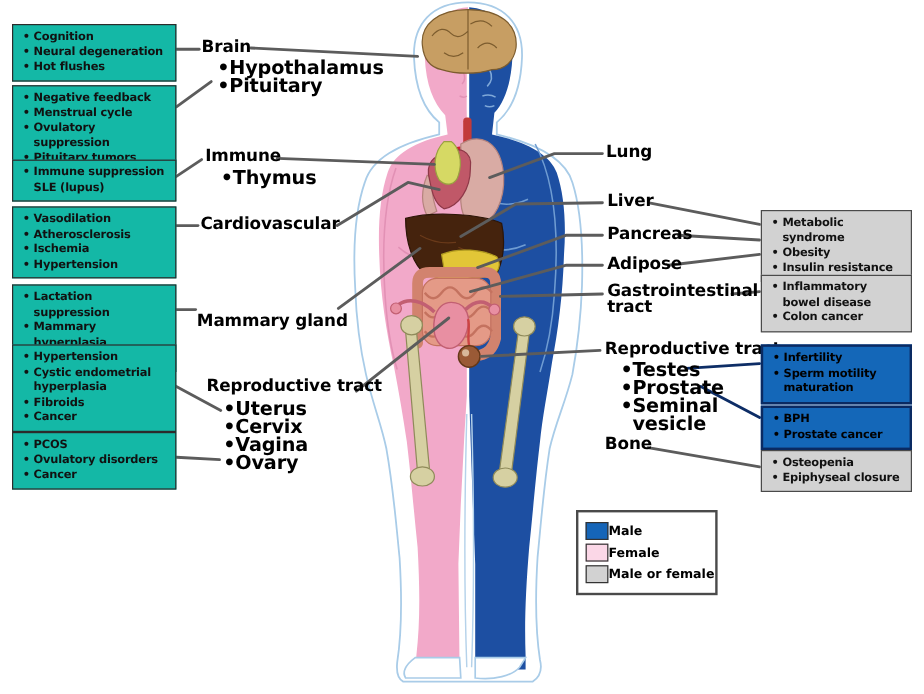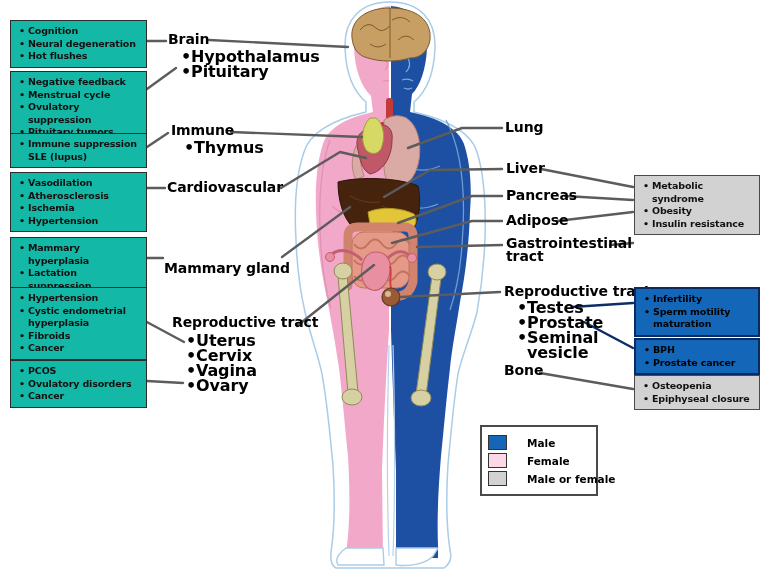--- a/index.html
+++ b/index.html
@@ -20,21 +20,21 @@
   
   .lbl{position:absolute;font-size:14px;font-weight:bold;color:#000;line-height:13px;letter-spacing:-0.1px;}
   .sublist{position:absolute;}
   .sub{font-size:16px;font-weight:bold;color:#000;line-height:15px;
        padding-left:10px;position:relative;letter-spacing:-0.1px;}
   .sub::before{content:"\2022";position:absolute;left:0;}
 
   
   .legend{position:absolute;left:480px;top:425px;width:118px;box-sizing:border-box;
           border:2px solid #4a4a4a;background:#fff;padding:5px 6px;}
-  .lg-row{display:flex;align-items:center;gap:20px;margin:3px 0;}
+  .lg-row{display:flex;align-items:center;gap:0;margin:3px 0;}
   .lg-sw{width:17px;height:13px;border:1.2px solid #333;flex:none;}
   .lg-lb{font-size:10.5px;font-weight:bold;color:#000;white-space:nowrap;}
 </style>
 </head>
 <body>
 
 <div class="stage">
 
   <svg class="art" width="770" height="578" viewBox="0 0 770 578">
 
@@ -184,22 +184,22 @@
   <div class="box" style="left:10px;top:133px;">
     <div class="bi">Immune suppression SLE (lupus)</div>
   </div>
   <div class="box" style="left:10px;top:172px;">
     <div class="bi">Vasodilation</div>
     <div class="bi">Atherosclerosis</div>
     <div class="bi">Ischemia</div>
     <div class="bi">Hypertension</div>
   </div>
   <div class="box" style="left:10px;top:237px;">
+    <div class="bi">Lactation suppression</div>
     <div class="bi">Mammary hyperplasia</div>
-    <div class="bi">Lactation suppression</div>
     <div class="bi">Breast cancer</div>
   </div>
   <div class="box" style="left:10px;top:287px;">
     <div class="bi">Hypertension</div>
     <div class="bi">Cystic endometrial hyperplasia</div>
     <div class="bi">Fibroids</div>
     <div class="bi">Cancer</div>
   </div>
   <div class="box" style="left:10px;top:360px;">
     <div class="bi">PCOS</div>
@@ -241,20 +241,24 @@
     <div class="sub">Prostate</div>
     <div class="sub">Seminal vesicle</div>
   </div>
 
   <div class="lbl" style="left:504px;top:364px;">Bone</div>
 
   <div class="box rbox" style="left:634px;top:175px;">
     <div class="bi">Metabolic syndrome</div>
     <div class="bi">Obesity</div>
     <div class="bi">Insulin resistance</div>
+  </div>
+  <div class="box rbox" style="left:634px;top:229px;">
+    <div class="bi">Inflammatory bowel disease</div>
+    <div class="bi">Colon cancer</div>
   </div>
   <div class="box bluebox" style="left:634px;top:287px;">
     <div class="bi">Infertility</div>
     <div class="bi">Sperm motility maturation</div>
   </div>
   <div class="box bluebox" style="left:634px;top:338px;">
     <div class="bi">BPH</div>
     <div class="bi">Prostate cancer</div>
   </div>
   <div class="box rbox" style="left:634px;top:375px;">

